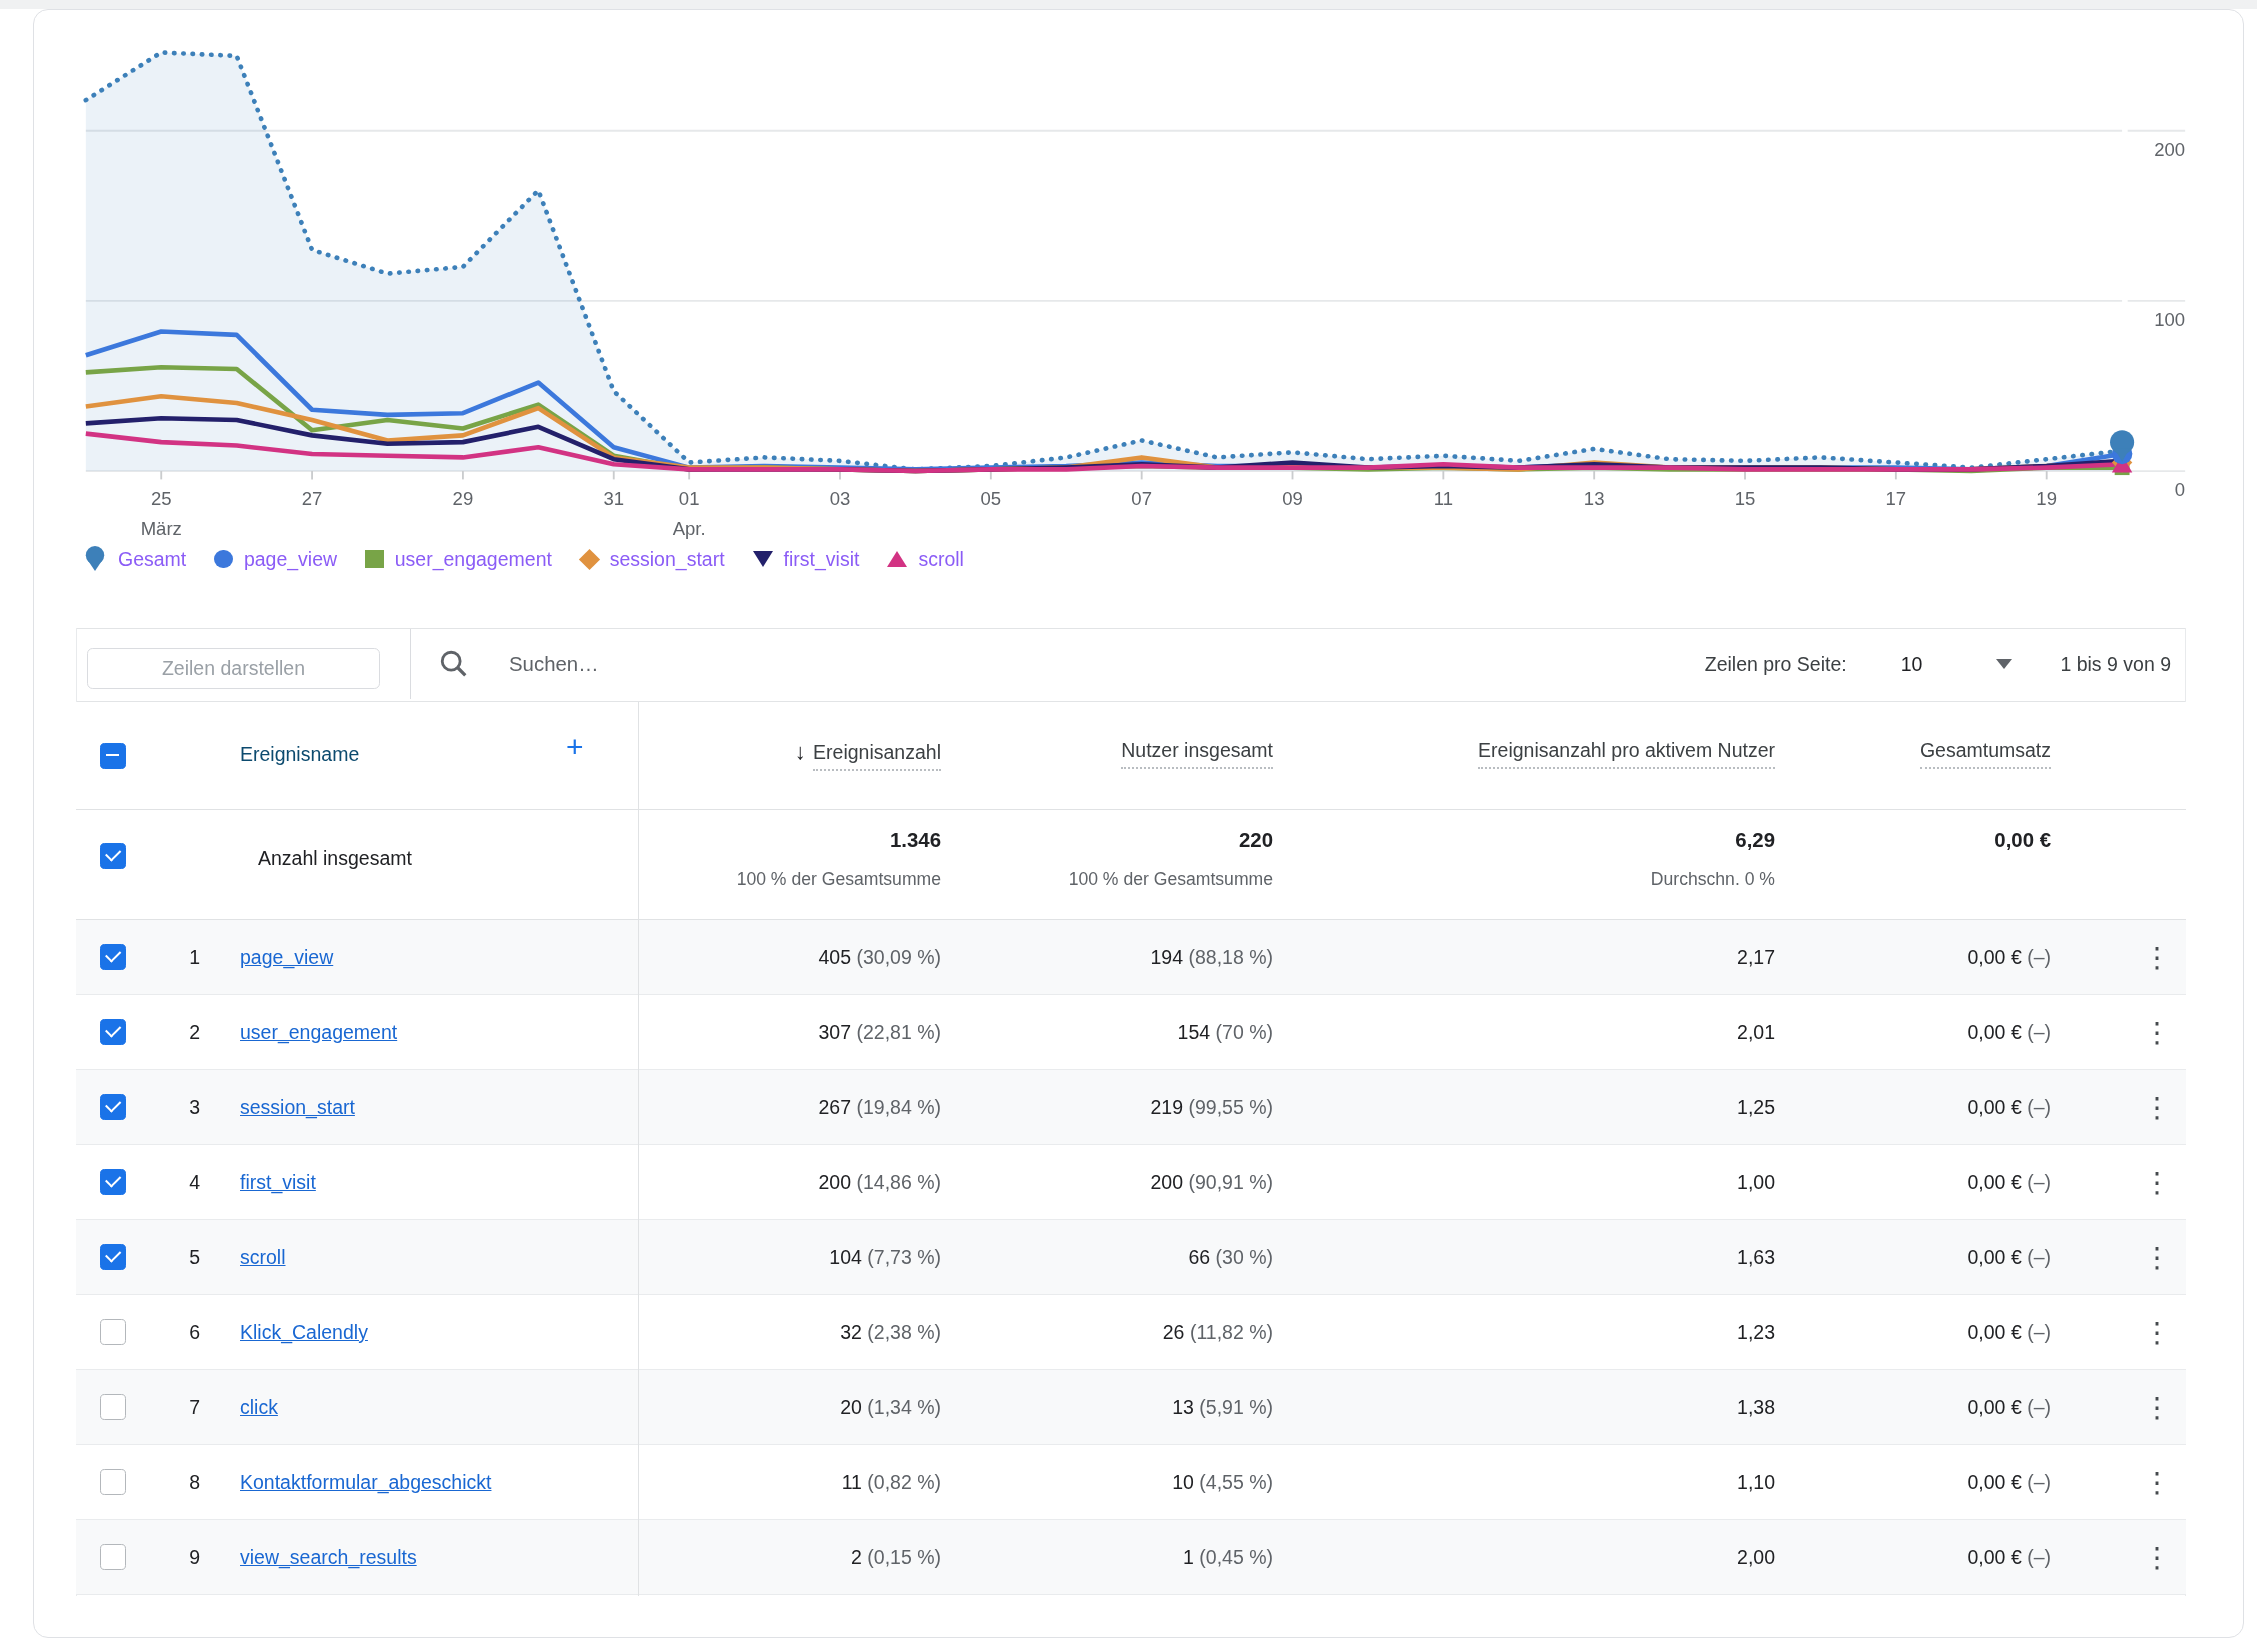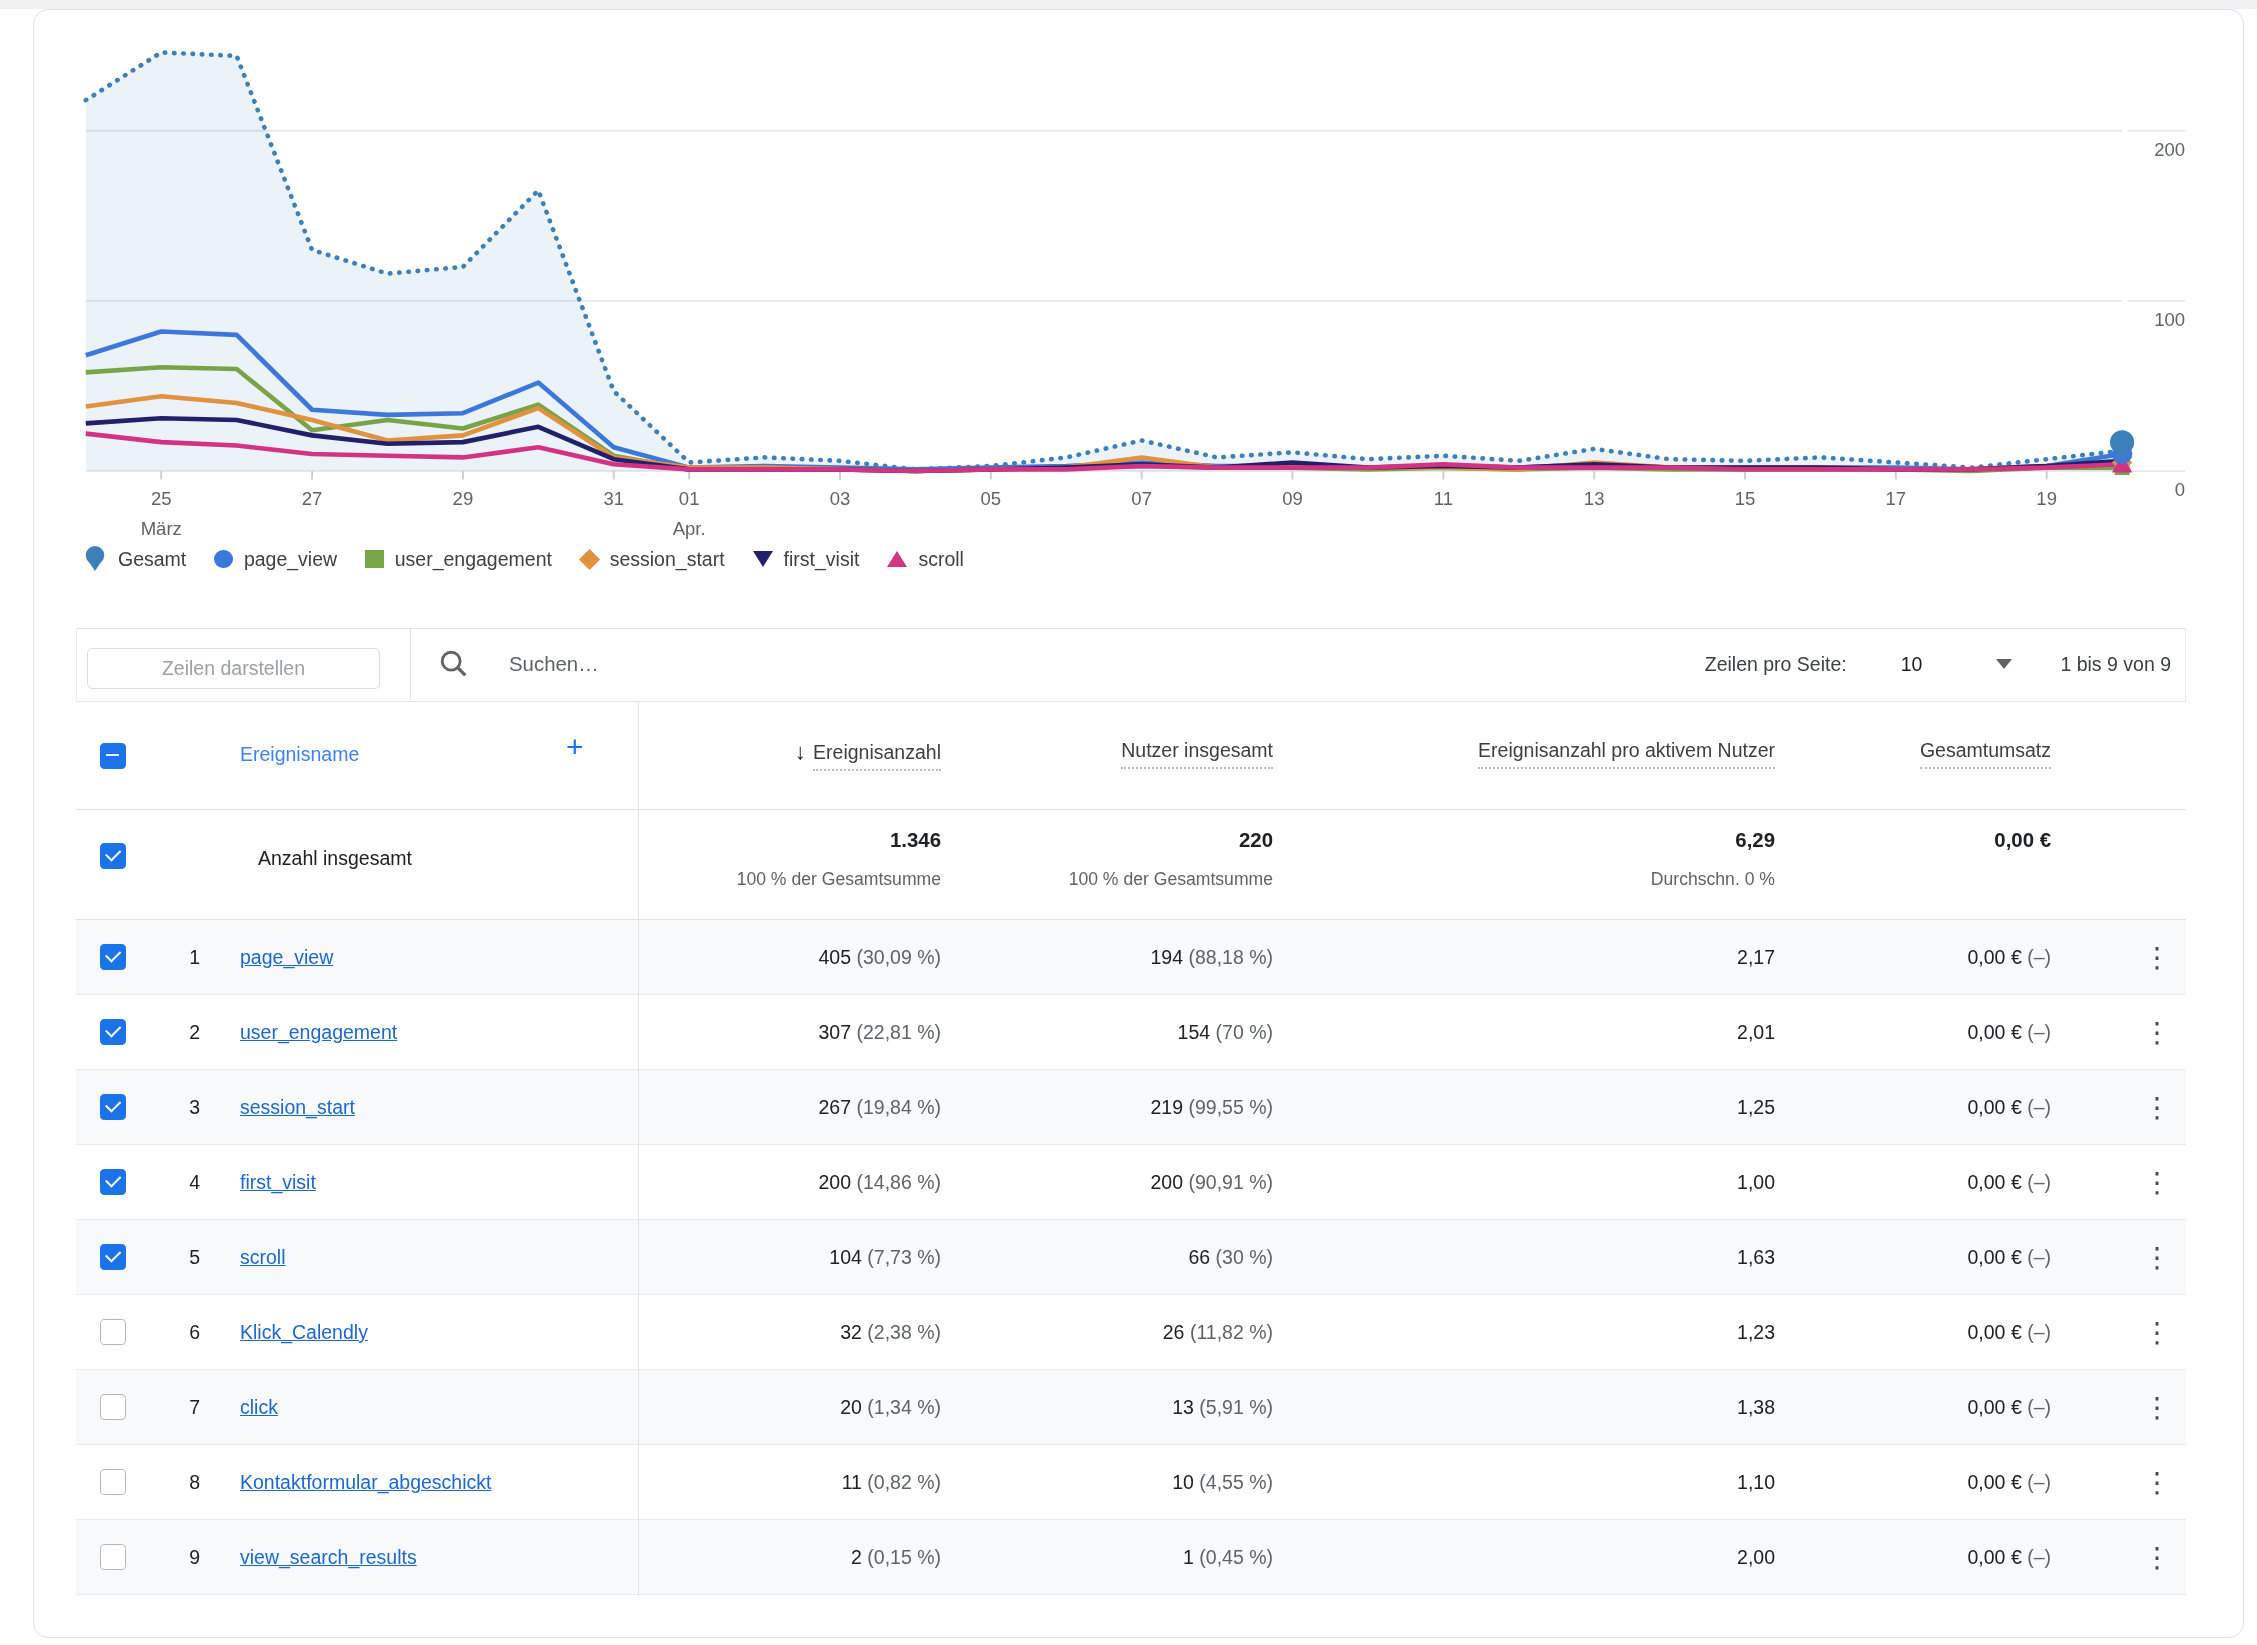--- a/index.html
+++ b/index.html
@@ -9,21 +9,21 @@
   .topstrip{position:absolute;left:0;top:0;width:2258px;height:9.3px;background:#f0f1f2;}
   .card{position:absolute;left:33px;top:9.3px;width:2211px;height:1629px;background:#fff;
         border:1.9px solid #dfe1e5;border-radius:15px;}
 
   
   #chart{position:absolute;left:0;top:0;}
   .ax{font-family:"Liberation Sans",sans-serif;font-size:20px;fill:#5f6368;}
 
   
   .legend{position:absolute;left:83px;top:545px;display:flex;align-items:center;gap:28px;}
-  .lg-item{display:flex;align-items:center;gap:11px;font-size:19.5px;color:#404040;}
+  .lg-item{display:flex;align-items:center;gap:11px;font-size:19.5px;color:#8b5cf6;}
   .lg-circle{width:18.6px;height:18.6px;border-radius:50%;}
   .lg-square{width:18.6px;height:18.6px;}
   .lg-diamond{width:15px;height:15px;transform:rotate(45deg);margin:0 1.9px;}
   .lg-tri-dn{width:0;height:0;border-left:10.2px solid transparent;border-right:10.2px solid transparent;border-top:16px solid #23206b;}
   .lg-tri-up{width:0;height:0;border-left:10.2px solid transparent;border-right:10.2px solid transparent;border-bottom:16px solid #d23383;}
 
   
   .toolbar{position:absolute;left:76px;top:628px;width:2110px;height:74px;background:#fff;
            border-top:1.9px solid #e2e4e6;border-bottom:1.9px solid #e2e4e6;}
   .panel-side{position:absolute;top:628px;width:0.9px;height:968px;background:#e8eaec;}
@@ -56,21 +56,21 @@
   .rnum{position:absolute;left:96px;width:28px;text-align:center;font-size:19.5px;color:#202124;}
   .rlink{position:absolute;left:164px;font-size:19.5px;color:#1967d2;text-decoration:underline;cursor:pointer;}
   .cell{position:absolute;text-align:right;font-size:19.5px;white-space:nowrap;}
   .cell .num{color:#202124;}
   .cell .pct{color:#5f6368;}
   .c-count{right:1245px;} .c-users{right:913px;} .c-peruser{right:411px;} .c-rev{right:135px;}
   .rowline{top:0;height:75px;display:flex;align-items:center;justify-content:flex-end;}
   .kebab{position:absolute;left:2067px;top:0;height:75px;display:flex;align-items:center;
          font-size:28px;color:#45494d;cursor:pointer;width:28px;justify-content:center;}
 
-  .hname{position:absolute;left:164px;top:41px;font-size:19.5px;font-weight:500;color:#3b82f6;}
+  .hname{position:absolute;left:164px;top:41px;font-size:19.5px;font-weight:500;color:#0c4a6e;}
   .hplus{position:absolute;left:490px;top:28px;font-size:30px;color:#1a73e8;font-weight:400;cursor:pointer;}
   .hcell{position:absolute;top:37px;font-size:19.5px;font-weight:500;color:#3c4043;white-space:nowrap;text-align:left;}
   .hunder{border-bottom:2.8px dotted #b9bdc1;padding-bottom:5.6px;}
   .sortarrow{font-size:22px;color:#202124;margin-right:7.4px;font-weight:400;}
   .hcheck{top:41px;}
 
   .t-label{position:absolute;left:164px;top:37px;font-size:19.5px;color:#202124;margin-left:18px;}
   .t-main{position:absolute;top:18.6px;font-size:20.4px;font-weight:700;color:#202124;text-align:right;white-space:nowrap;}
   .t-sub{position:absolute;top:59px;font-size:17.6px;color:#5f6368;text-align:right;white-space:nowrap;}
 </style>

